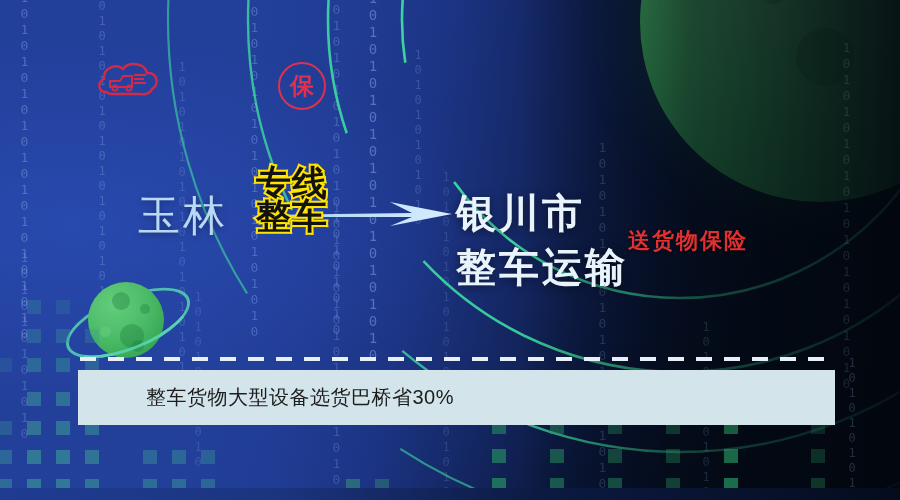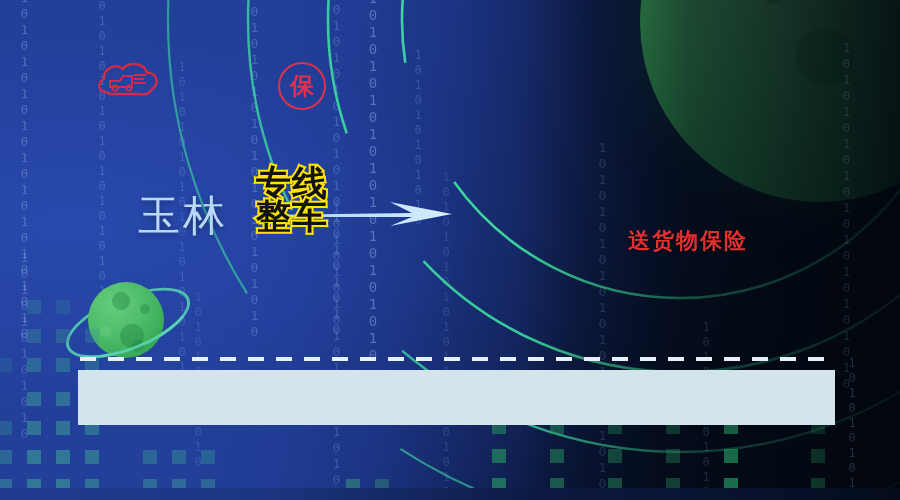--- a/index.html
+++ b/index.html
@@ -361,21 +361,26 @@
       </defs>
       <path d="M0 19 L150 17 L128 6 L190 18 L128 30 L150 21 L0 21 Z" fill="url(#ag)"></path>
     </svg>
   </div>
 
   <div class="route-badge">
     <span>专线</span>
     <span>整车</span>
   </div>
 
+  <div class="city-to">
+    <div>银川市</div>
+    <div>整车运输</div>
+  </div>
 
   <div class="insurance">送货物保险</div>
 
   <div class="dashed"></div>
   <div class="bottom-bar">
+    <div class="bb-text bb-right">整车货物大型设备选货巴桥省30%</div>
   </div>
   <div class="bottom-strip"></div>
 
 </div>
 
 </body></html>

